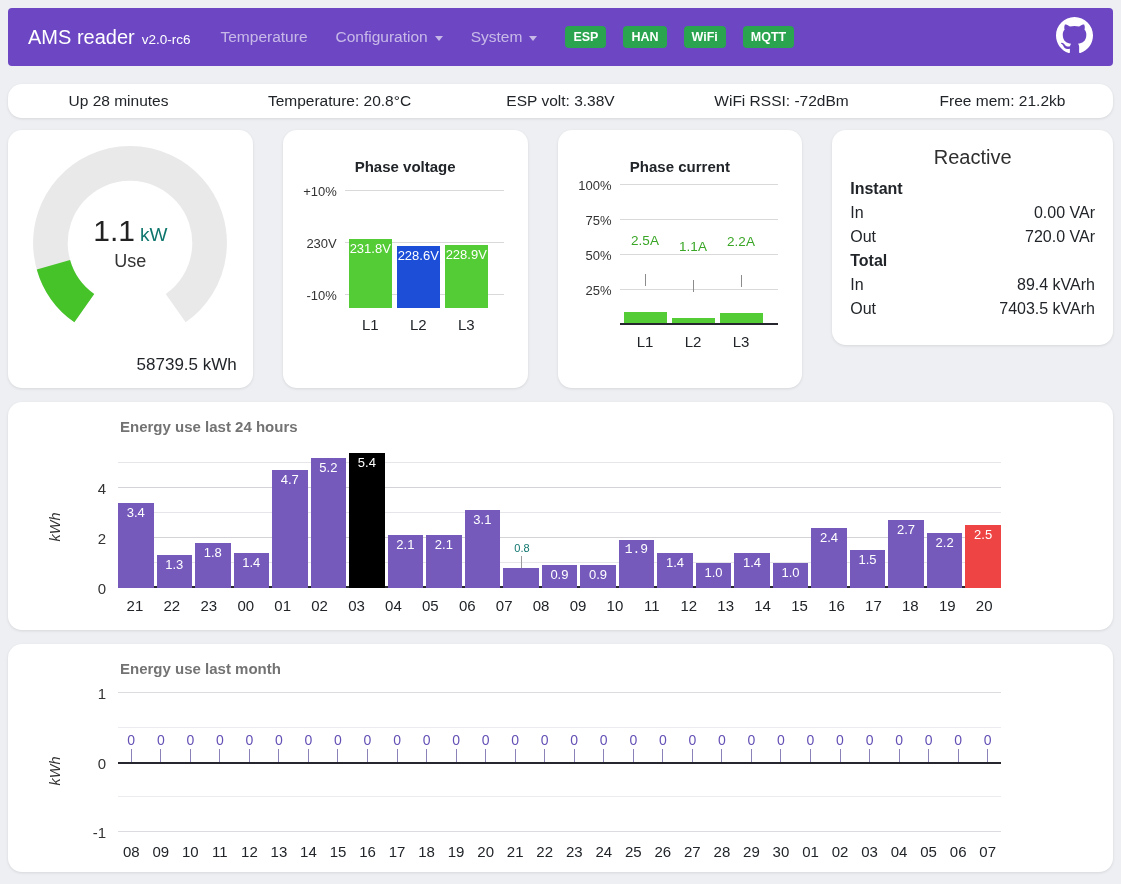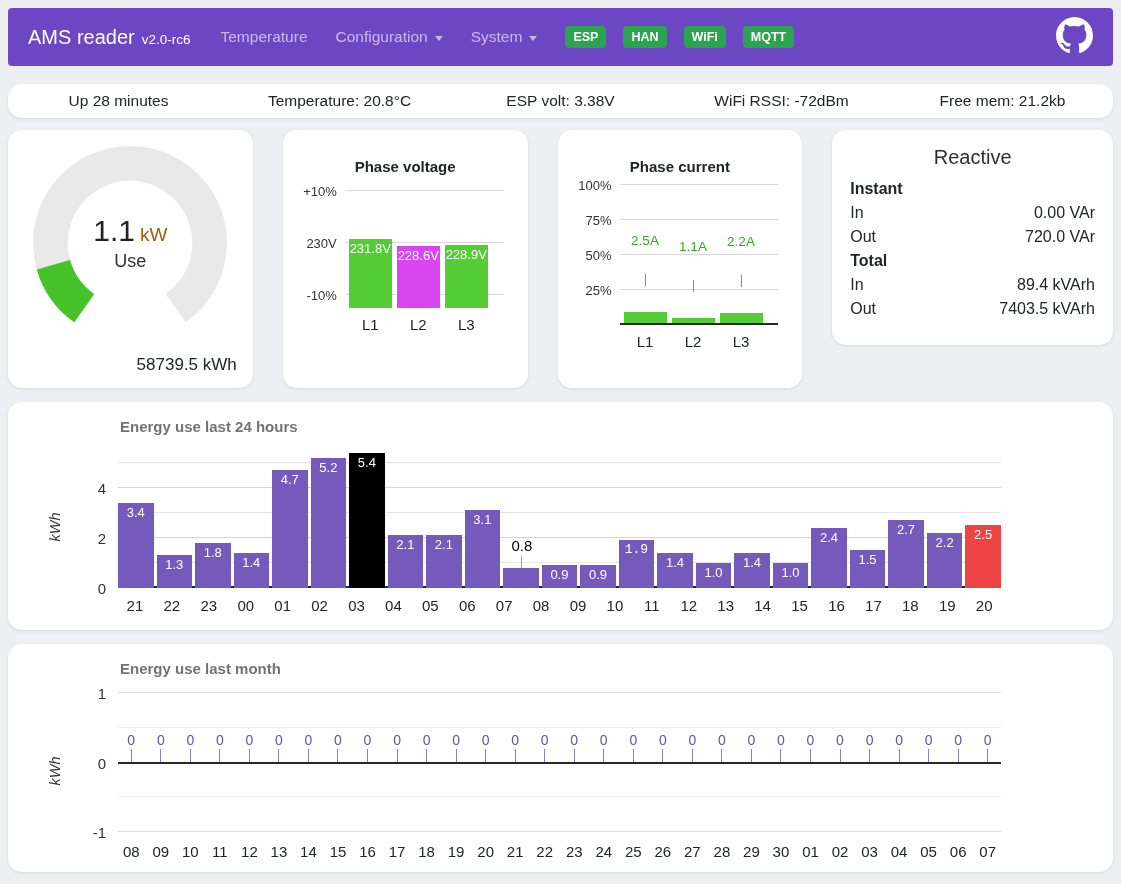--- a/index.html
+++ b/index.html
@@ -24,21 +24,21 @@
   .status-item{flex:1;text-align:center;}
   
   .card{background:#fff;border-radius:14px;box-shadow:0 1px 3px rgba(0,0,0,.10);box-sizing:border-box;}
   .cards-row{display:flex;gap:30px;margin-top:12px;align-items:flex-start;}
   .cards-row .card{flex:1;height:258px;position:relative;}
   .cards-row .card.reactive-card{height:215px;}
   
   .gauge-wrap{position:relative;width:206px;margin:10px auto 0;}
   .gauge-center{position:absolute;top:74px;left:0;right:0;text-align:center;}
   .gauge-value{font-size:30px;color:#222;}
-  .gauge-unit{font-size:19px;color:#a16207;margin-left:5px;}
+  .gauge-unit{font-size:19px;color:#0f766e;margin-left:5px;}
   .gauge-label{font-size:18px;color:#333;margin-top:3px;}
   .gauge-total{position:absolute;right:16px;bottom:13px;font-size:17px;color:#212529;}
   
   .mini-title{font-weight:bold;font-size:15px;color:#212529;text-align:center;margin-top:28px;}
   .mini-plot{position:relative;margin:16px 24px 0 62px;}
   .gridline{position:absolute;left:0;right:0;height:1px;background:#d9d9d9;}
   .gridline.dark{height:2px;background:#26262e;}
   .ytick{position:absolute;left:-50px;width:42px;text-align:right;font-size:13px;color:#333;transform:translateY(50%);}
   .mini-bars{position:absolute;left:4px;bottom:0;display:flex;align-items:flex-end;gap:5px;}
   .mini-bar{width:43px;text-align:center;}
@@ -57,21 +57,21 @@
   .big-card{margin-top:14px;padding:16px 0 14px;height:228px;}
   .big-title{font-weight:bold;font-size:15px;color:#737373;margin-left:112px;}
   .big-wrap{position:relative;margin:16px 112px 0 110px;}
   .big-plot{position:relative;}
   .ylabel{position:absolute;left:-78px;top:42%;font-size:14.5px;font-style:italic;color:#333;transform:rotate(-90deg);}
   .big-ytick{position:absolute;left:-46px;width:34px;text-align:right;font-size:15px;color:#333;transform:translateY(50%);}
   .bars-row{position:absolute;left:0;right:0;bottom:0;top:0;display:flex;align-items:flex-end;gap:3px;}
   .bar-wrap{flex:1;position:relative;height:100%;display:flex;flex-direction:column;justify-content:flex-end;}
   .bar{background:#755abc;width:100%;position:relative;}
   .bar .v-in{position:absolute;top:2px;left:0;right:0;text-align:center;color:#fff;font-size:13px;}
-  .v-out{position:absolute;left:2px;right:0;text-align:center;color:#000000;font-size:15px;}
+  .v-out{position:absolute;left:2px;right:0;text-align:center;color:#0f766e;font-size:11px;}
   .out-conn{position:absolute;left:50%;width:1px;background:#9b9b9b;}
   .xrow{display:flex;gap:3px;margin-top:9px;}
   .xrow span{flex:1;text-align:center;font-size:15px;color:#212529;}
   .zero-cols{position:absolute;left:0;right:0;display:flex;gap:3px;}
   .zero-col{flex:1;display:flex;flex-direction:column;align-items:center;justify-content:flex-end;}
   .zero-col .z-label{font-size:14px;color:#6450b5;margin-bottom:1px;}
   .zero-col .connector{height:13px;background:#8a82b8;}
 </style>
 </head>
 <body>
@@ -143,21 +143,21 @@
           <div class="gridline" style="bottom: 117px;"></div>
           <span class="ytick" style="bottom: 117px;">+10%</span>
           <div class="gridline" style="bottom: 65px;"></div>
           <span class="ytick" style="bottom: 65px;">230V</span>
           <div class="gridline" style="bottom: 13px;"></div>
           <span class="ytick" style="bottom: 13px;">-10%</span>
           <div class="mini-bars">
             <div class="mini-bar" style="height: 69px; background: rgb(84, 204, 53);">
               <span class="v-label">231.8V</span>
             </div>
-            <div class="mini-bar" style="height: 62px; background: #d946ef;">
+            <div class="mini-bar" style="height: 62px; background: #1d4ed8;">
               <span class="v-label">228.6V</span>
             </div>
             <div class="mini-bar" style="height: 63px; background: rgb(84, 204, 53);">
               <span class="v-label">228.9V</span>
             </div>
           </div>
         </div>
         <div class="mini-xrow">
           <span>L1</span>
           <span>L2</span>

